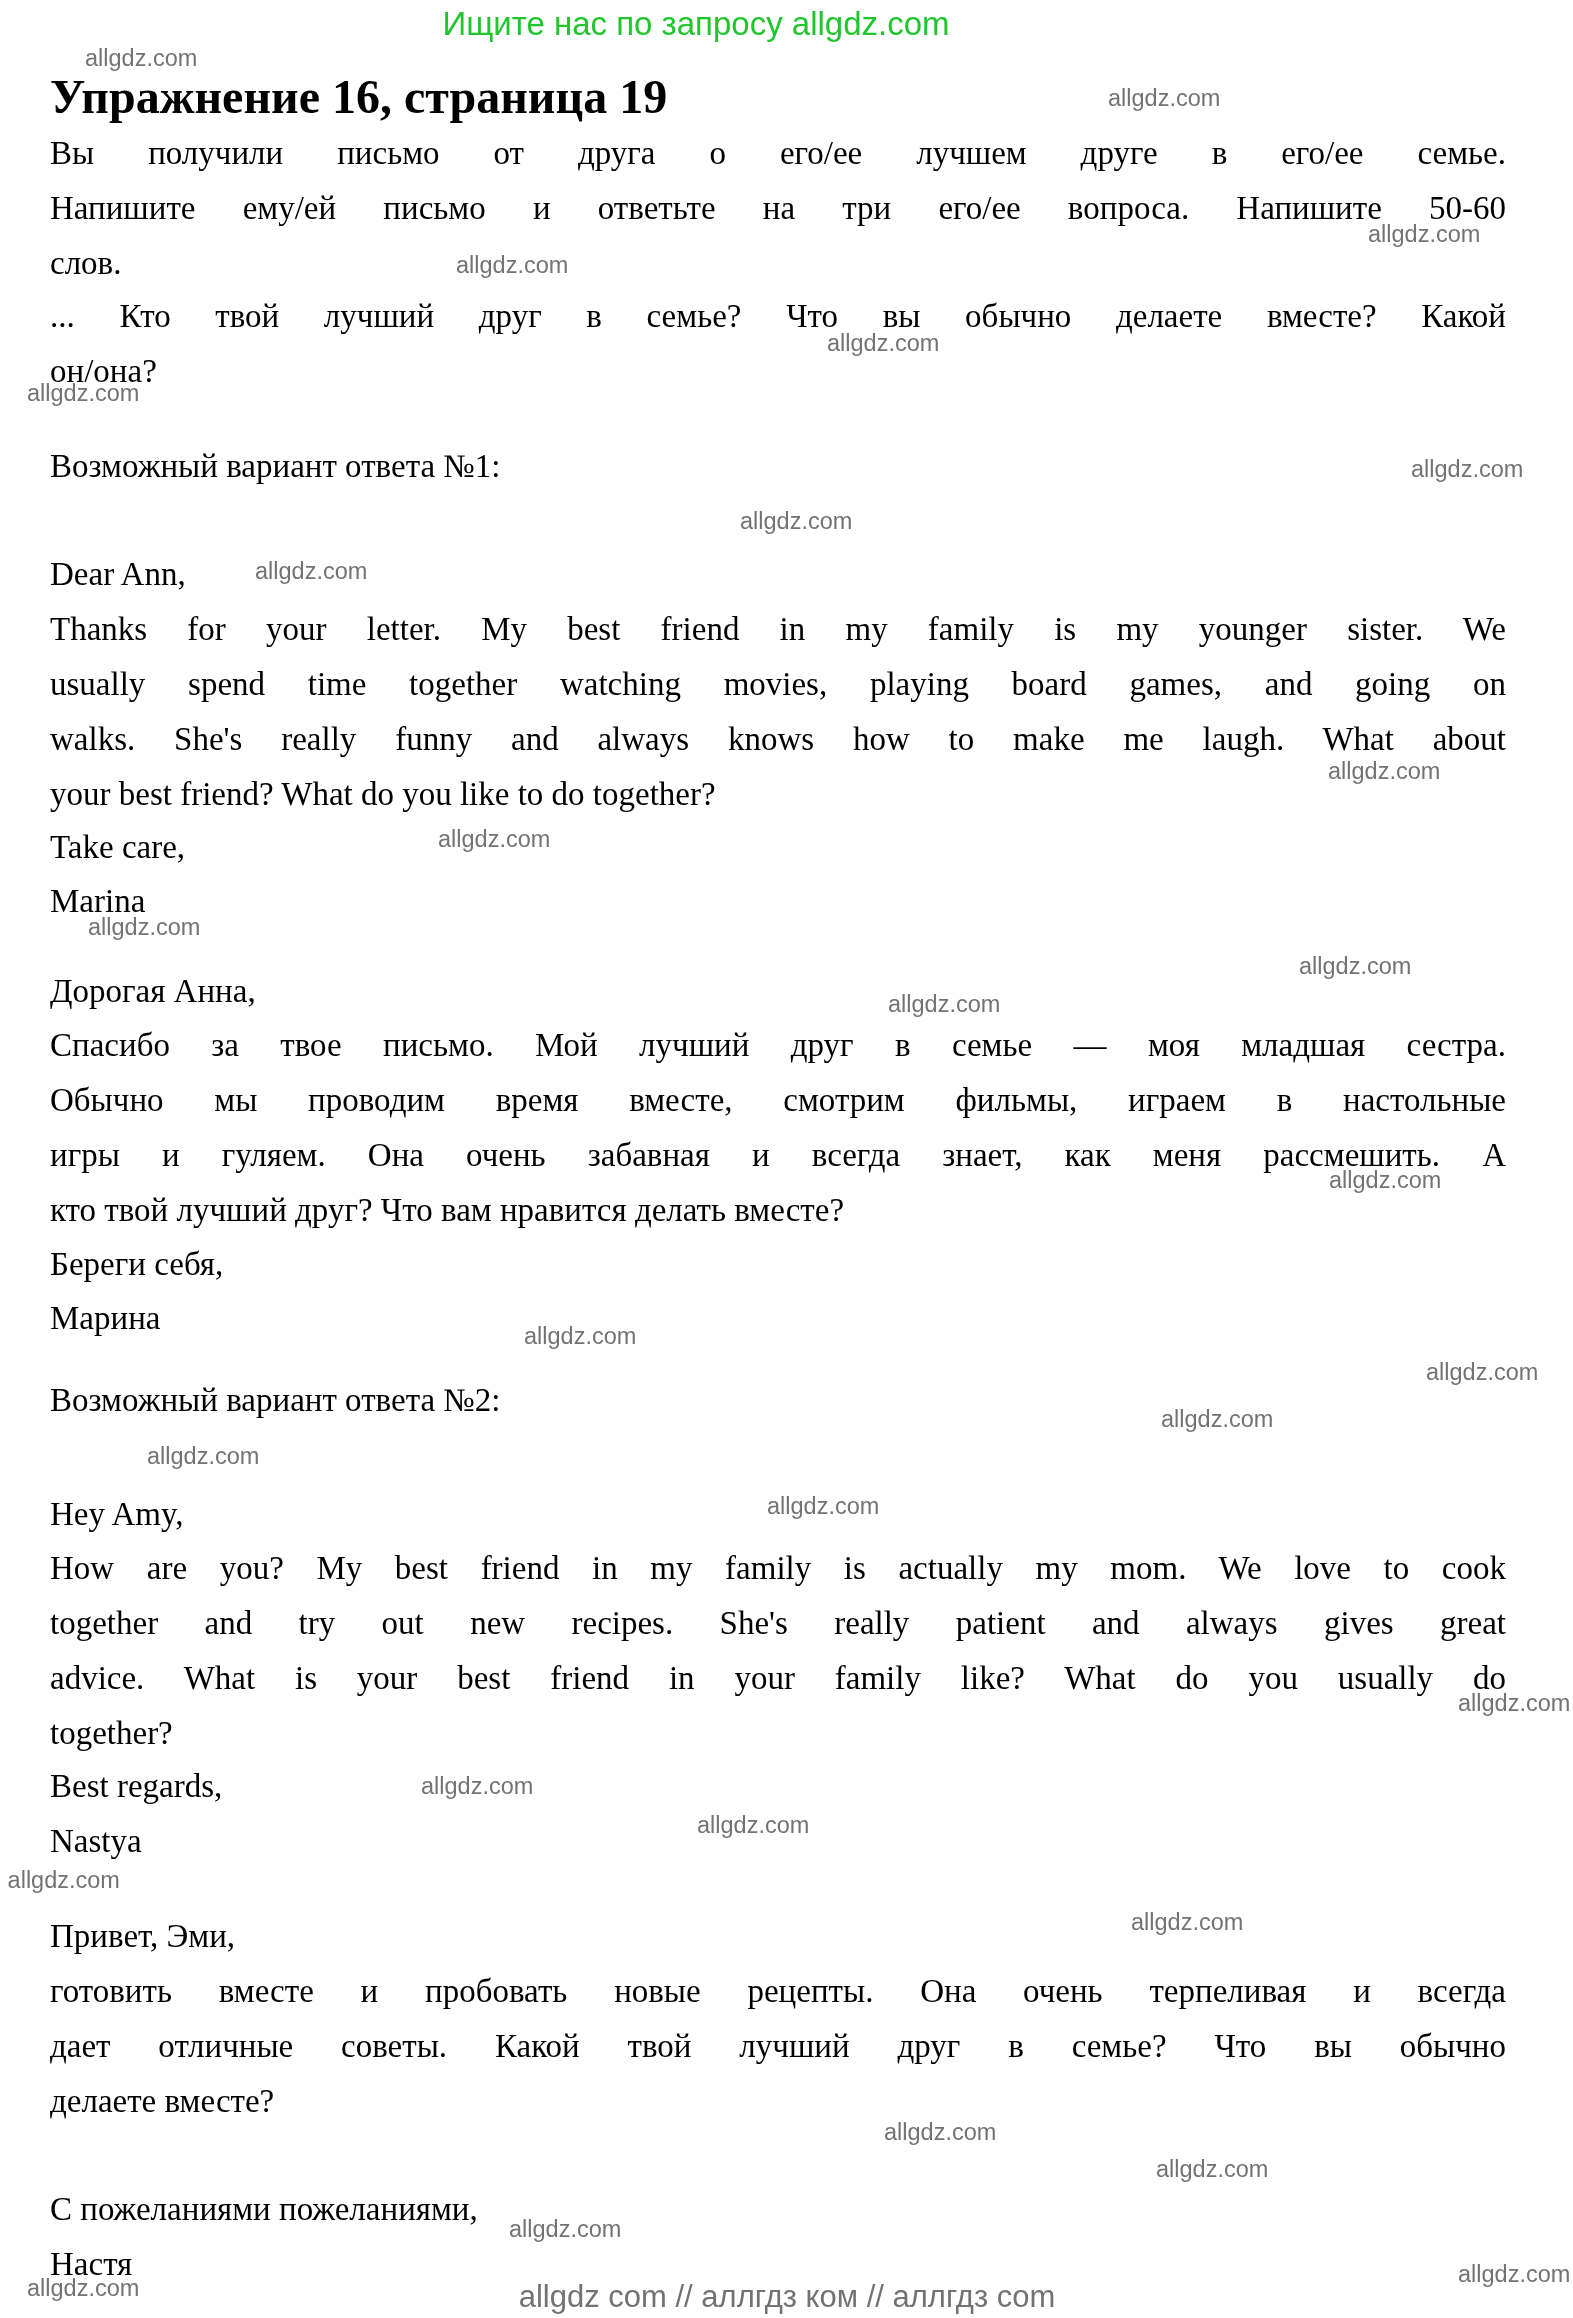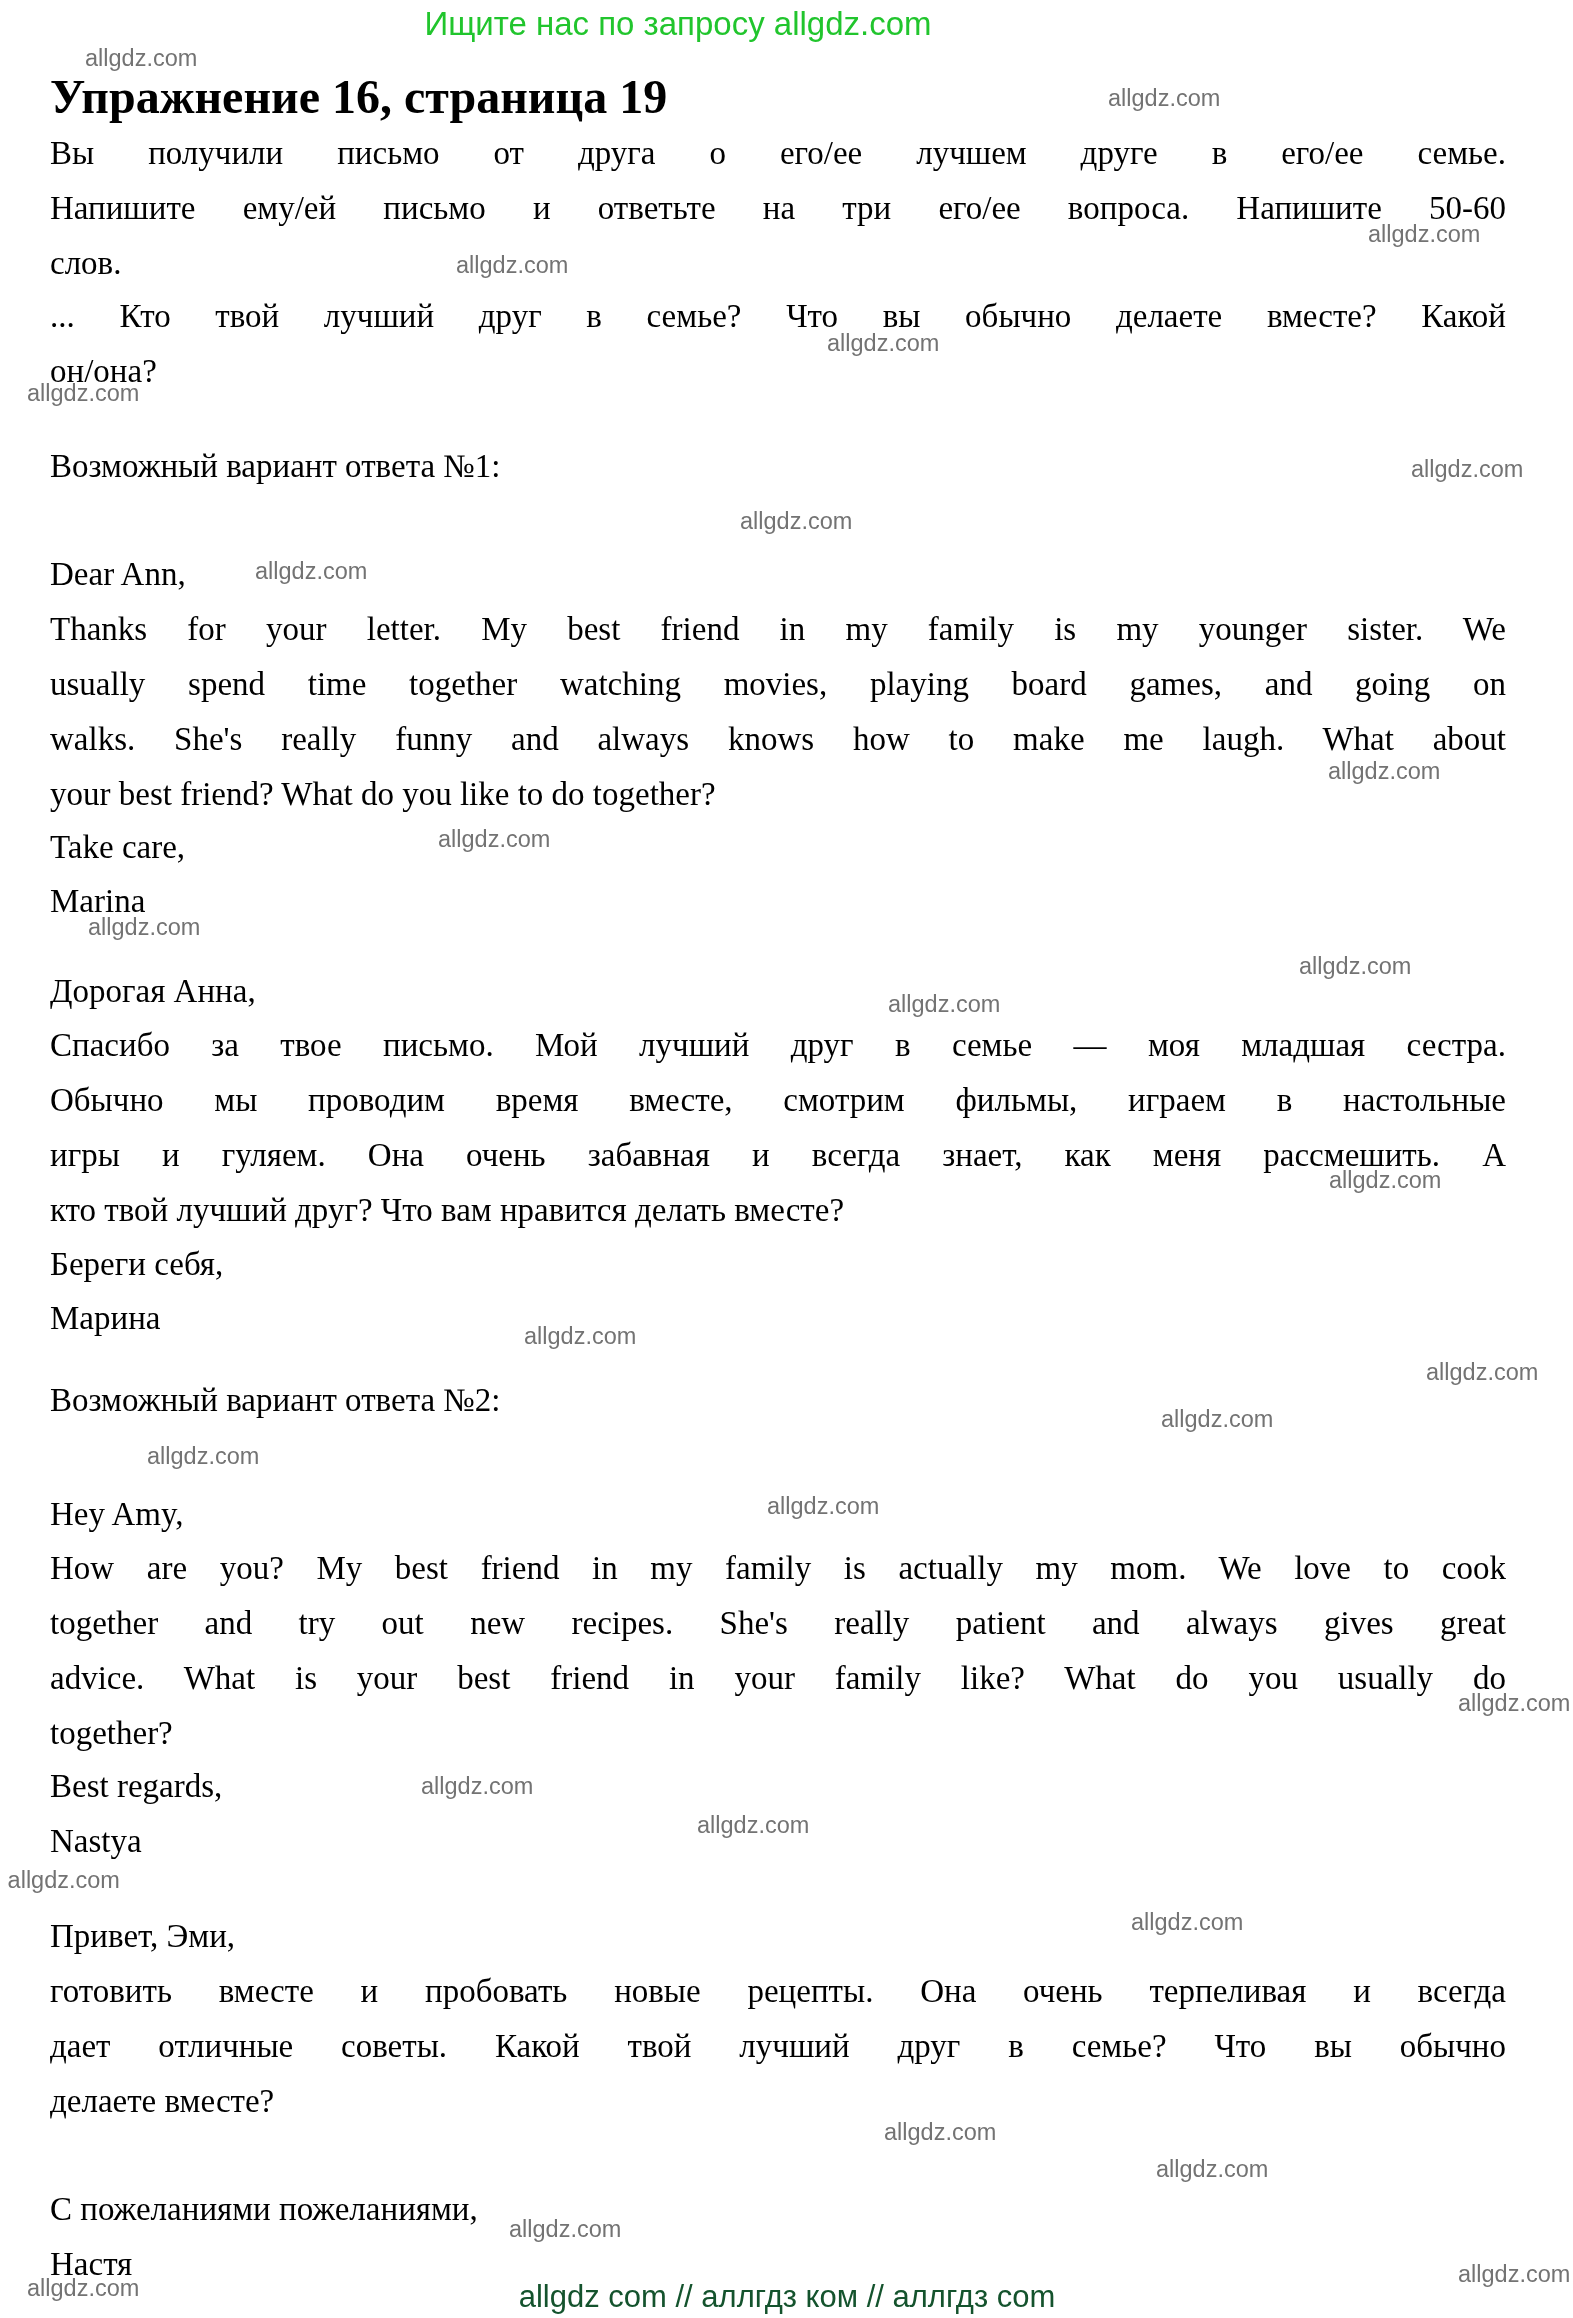--- a/index.html
+++ b/index.html
@@ -2,40 +2,40 @@
 <html style="font-size:12px"><head>
 <meta charset="utf-8">
 <style>
   html,body{margin:0;padding:0;}
   body{
     width:1574px;height:2319px;background:#ffffff;position:relative;
     font-family:"Liberation Serif", serif;color:#000;
   }
   .page{position:absolute;inset:0;overflow:hidden;}
   .banner{
-    position:absolute;top:4.5px;left:0;width:1356px;text-align:center;
+    position:absolute;top:4.5px;left:18px;width:1356px;text-align:center;
     font-family:"Liberation Sans", sans-serif;font-size:33px;font-weight:500;
     color:#21c52d;letter-spacing:0;
   }
   .heading{
     position:absolute;left:50px;width:1456px;margin:0;
     font-size:48px;font-weight:bold;line-height:48px;
   }
   .block{position:absolute;left:50px;width:1456px;font-size:33px;}
   .ln{line-height:55px;}
   .just{text-align:justify;text-align-last:justify;}
   .single{line-height:55px;}
   .wm{
     position:absolute;font-family:"Liberation Sans", sans-serif;
     font-size:23.5px;color:#737373;white-space:nowrap;line-height:27px;
   }
   .footer{
     position:absolute;top:2279px;left:0;width:1574px;text-align:center;
     font-family:"Liberation Sans", sans-serif;font-size:31px;
-    color:#14532d;
+    color:#737373;
   }
 </style>
 </head>
 <body>
 
 <div class="page">
 
   <div class="banner">Ищите нас по запросу allgdz.com</div>
 
   <h1 class="heading" style="top:73px;">Упражнение 16, страница 19</h1>

